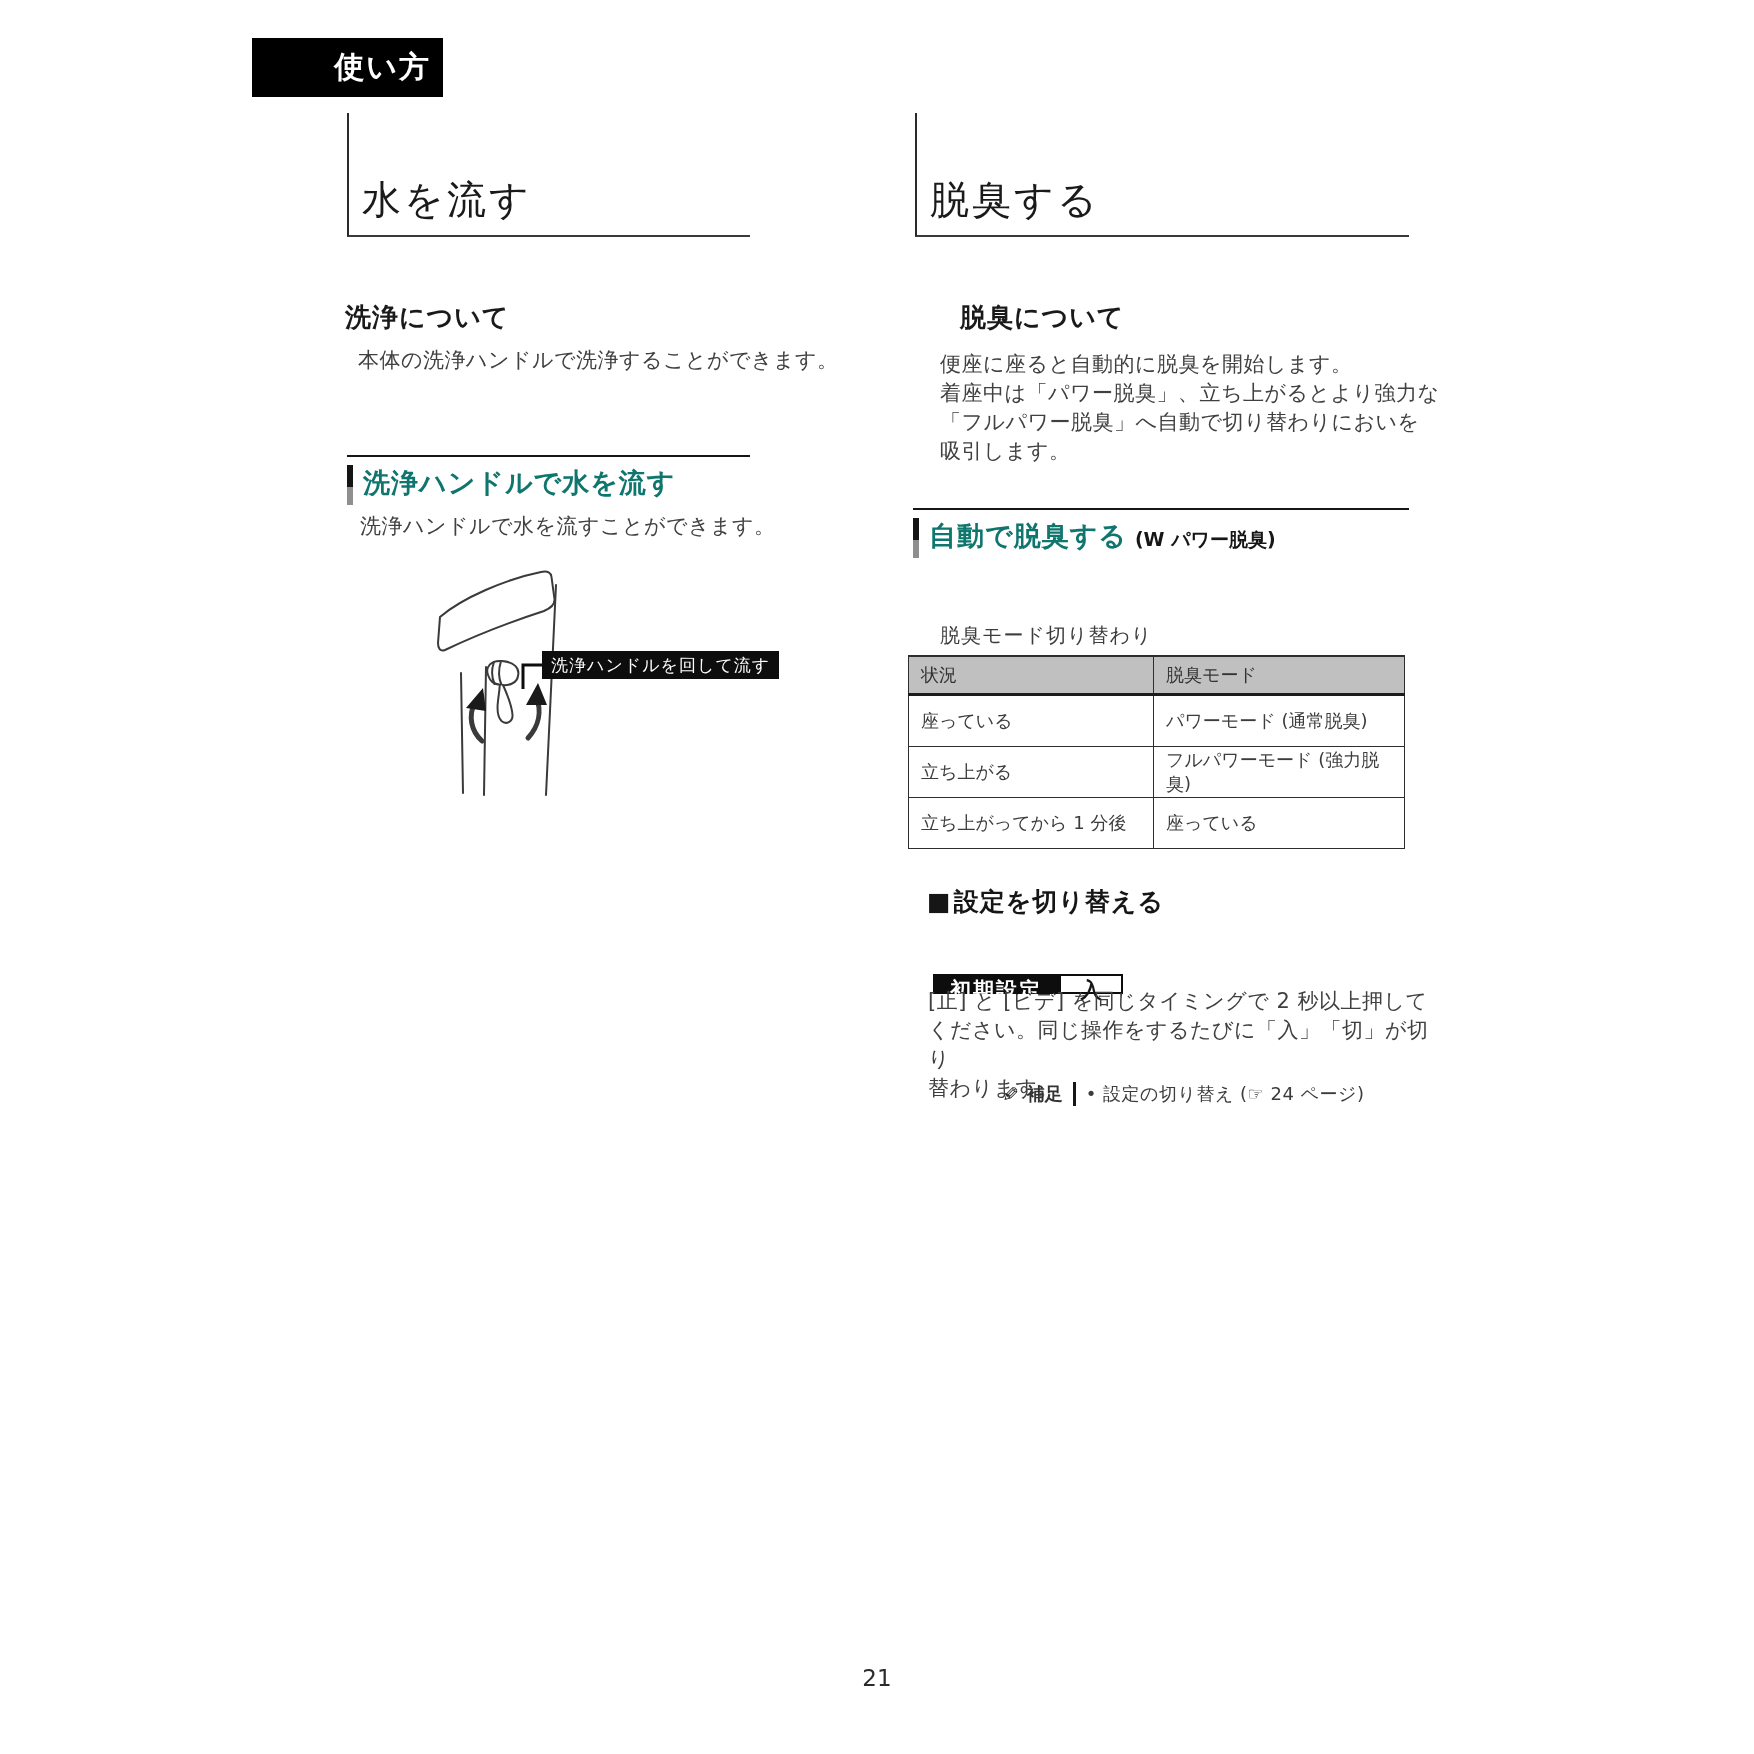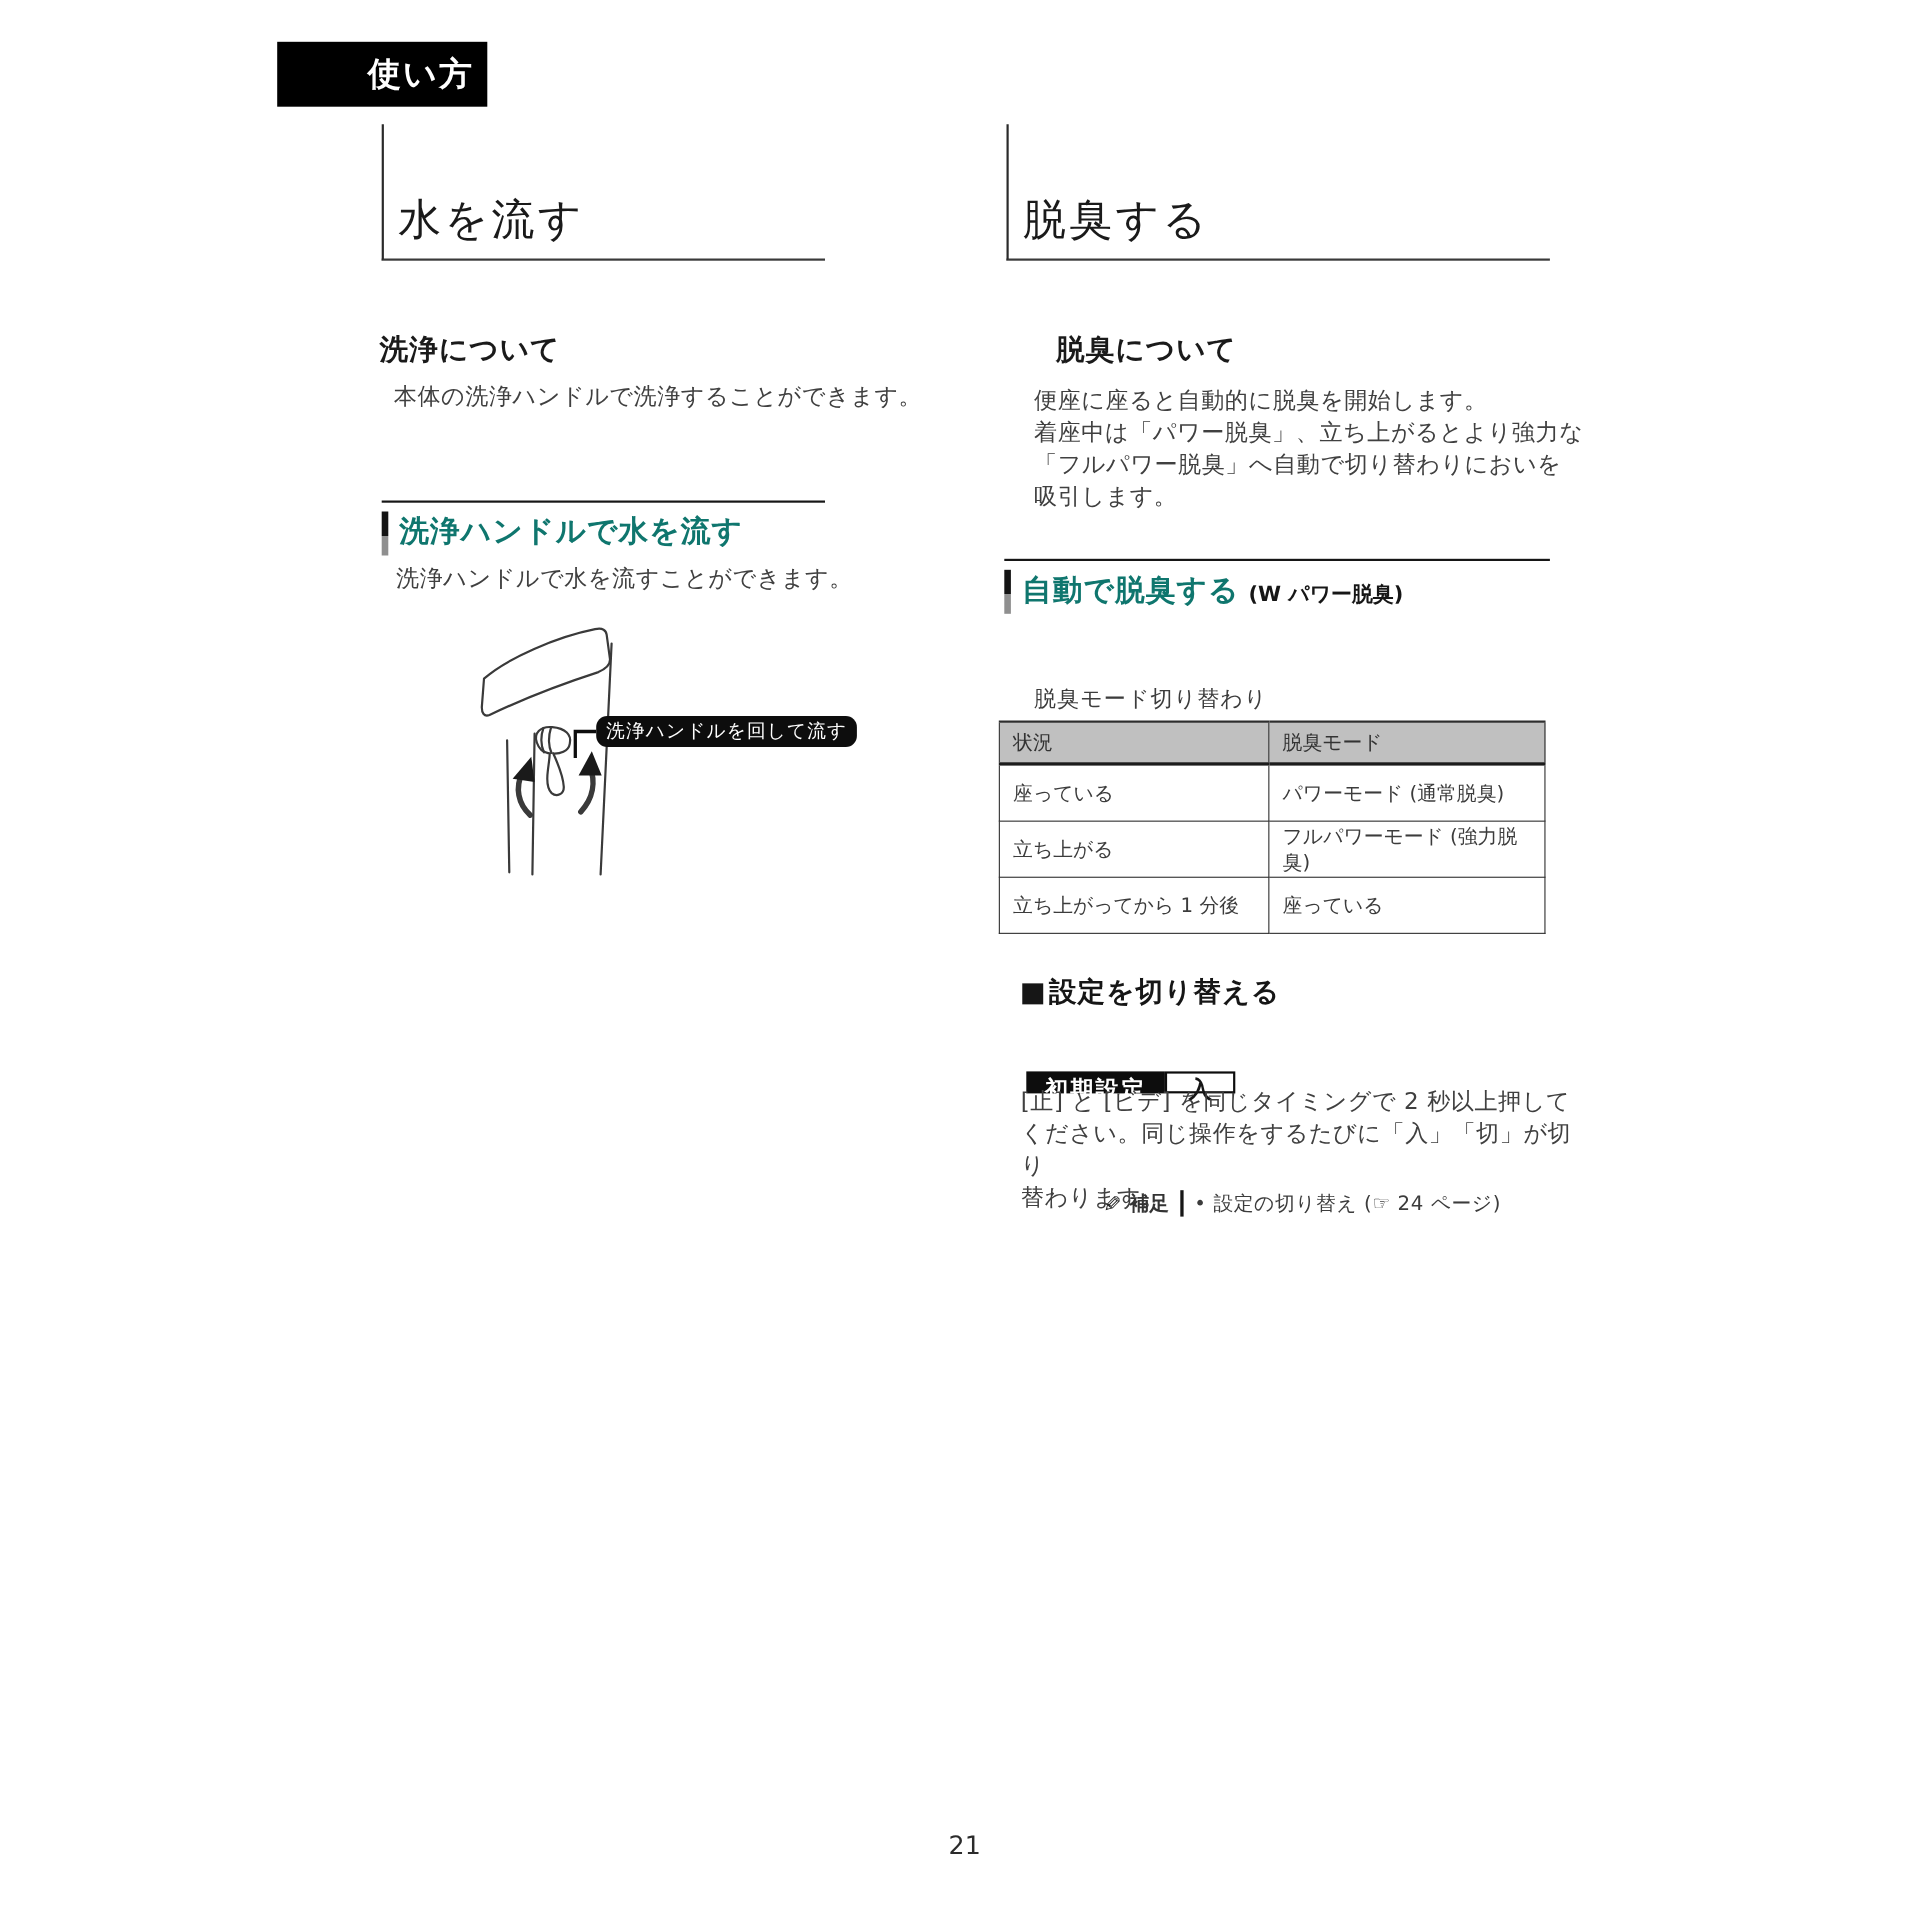--- a/index.html
+++ b/index.html
@@ -57,21 +57,20 @@
   .section-suffix{font-size:19px;font-weight:bold;color:#161616;margin-left:8px;padding-top:9px;white-space:nowrap;}
 
   
   .illus{position:absolute;left:430px;top:555px;width:340px;height:250px;}
   .illus svg{position:absolute;left:0;top:0;}
   .callout{
     position:absolute;left:112px;top:96px;height:28px;
     background:#0d0d0d;color:#fff;
     font-size:17px;line-height:28px;padding:0 9px;white-space:nowrap;
     letter-spacing:1px;
-    border-radius:10px;
   }
 
   
   .tbl-caption{position:absolute;left:940px;top:622px;font-size:20px;color:#3c3c3c;letter-spacing:1px;}
   table.modes{
     position:absolute;left:908px;top:655px;width:496px;
     border-collapse:collapse;table-layout:fixed;
     font-size:18px;color:#3c3c3c;
   }
   table.modes th{

